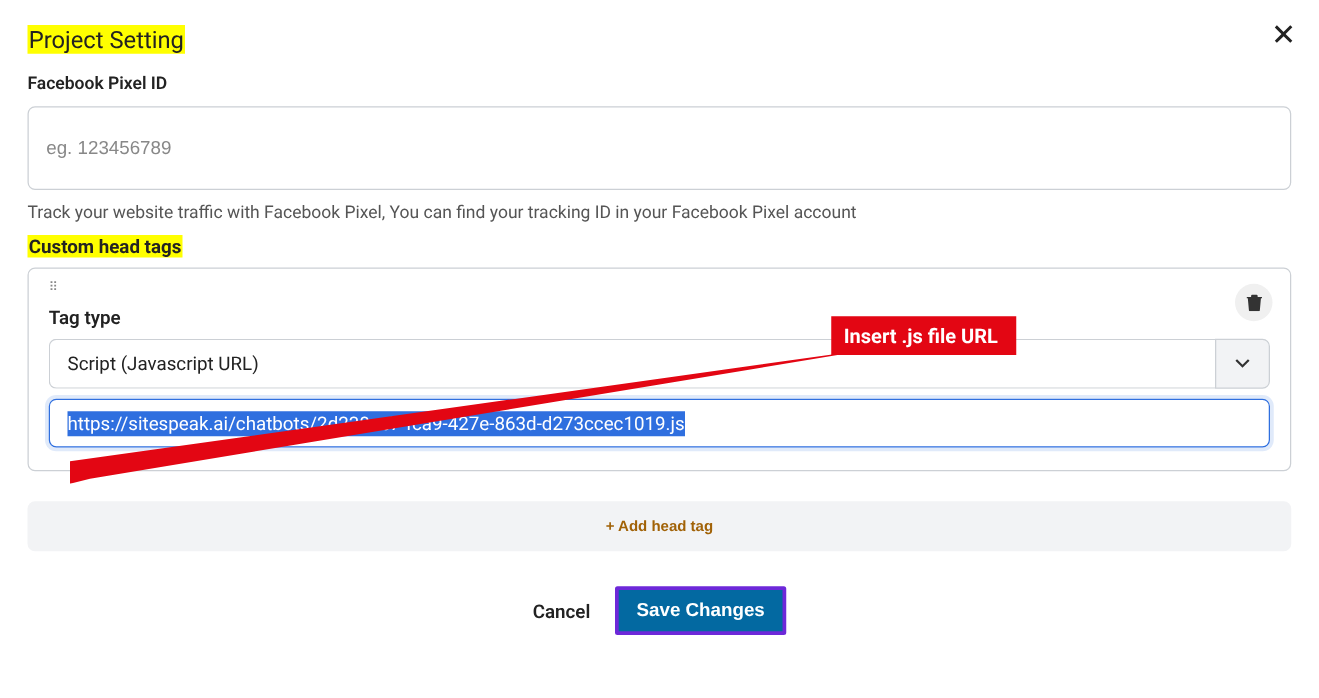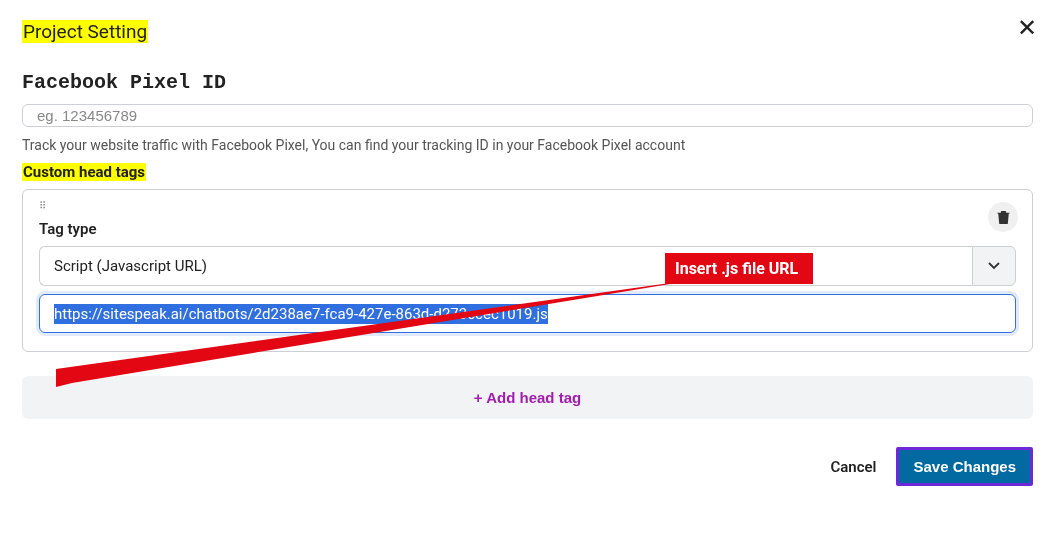--- a/index.html
+++ b/index.html
@@ -25,31 +25,30 @@
       position: absolute;
       top: 16px;
       right: 18px;
       font-size: 24px;
       font-weight: 400;
       cursor: pointer;
       color: #222;
       line-height: 1;
     }
     .section-label {
-      font-size: 20px;
-      font-weight: 600;
-      margin-top: 28px;
-      color: #222;
-      font-family: Liberation Mono, monospace;
+      font-size: 14px;
+      font-weight: 600;
+      margin-top: 16px;
+      color: #222;
     }
     .input-text {
       width: 100%;
       border: 1px solid #ccd0d5;
       border-radius: 6px;
-      padding: 2px 14px;
+      padding: 24px 14px;
       font-size: 15px;
       margin-top: 10px;
       color: #333;
     }
     .input-text::placeholder { color: #888; }
     .help-text {
       font-size: 14px;
       color: #555;
       margin-top: 10px;
     }
@@ -138,29 +137,29 @@
       font-size: 15px;
       padding: 1px 0;
       display: inline;
     }
     .add-tag-btn {
       width: 100%;
       background: #f2f3f5;
       border: none;
       border-radius: 6px;
       padding: 13px;
-      font-size: 15px;
+      font-size: 12px;
       font-weight: 600;
       margin-top: 24px;
       cursor: pointer;
-      color: #a21caf;
+      color: #a16207;
     }
     .footer {
       display: flex;
-      justify-content: flex-end;
+      justify-content: center;
       align-items: center;
       gap: 20px;
       margin-top: 28px;
     }
     .cancel-btn {
       font-size: 15px;
       font-weight: 600;
       color: #222;
       cursor: pointer;
     }

